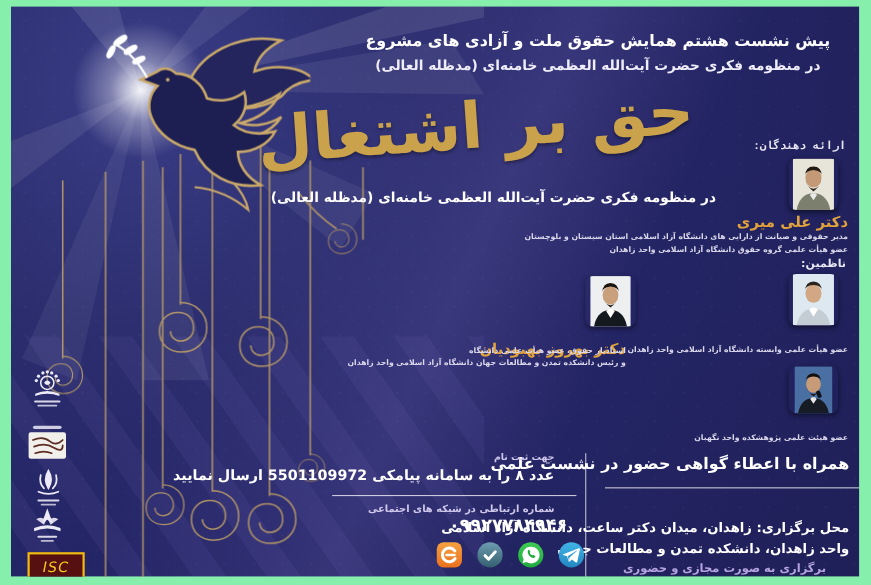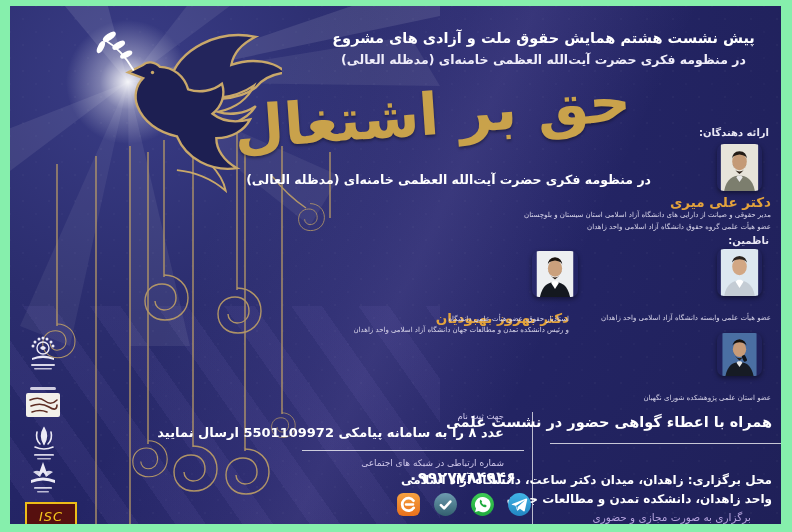--- a/index.html
+++ b/index.html
@@ -12,21 +12,21 @@
   .pattern{position:absolute;inset:0;opacity:.55;pointer-events:none;
     background-image:
       radial-gradient(circle, rgba(255,255,255,0.05) 1px, transparent 1.6px),
       radial-gradient(circle, rgba(255,255,255,0.035) 1px, transparent 1.6px);
     background-size:26px 26px, 26px 26px;
     background-position:0 0, 13px 13px;}
   .sheen{position:absolute;left:0;top:300px;width:430px;height:226px;pointer-events:none;
     background:repeating-linear-gradient(55deg, transparent 0 30px, rgba(160,140,230,0.07) 30px 55px);}
   svg{display:block;}
   .abs{position:absolute;}
-  .fa{direction:rtl;white-space:nowrap;color:#fff;}
+  .fa{direction:rtl;white-space:nowrap;color:#fff;font-weight:bold;}
   .ctr{text-align:center;}
   
   .hdr1{right:10px;top:24px;width:455px;font-size:14.5px;font-weight:bold;}
   .hdr2{right:10px;top:46px;width:455px;font-size:12.5px;font-weight:bold;color:#efedf9;}
   .title{right:150px;top:72px;width:330px;font-size:58px;font-weight:bold;color:#c9a24b;
     transform:rotate(-4deg);transform-origin:center;text-shadow:0 2px 3px rgba(0,0,0,0.35);}
   .subtitle{right:130px;top:166px;width:330px;font-size:12.5px;font-weight:bold;}
   
   .lbl{right:12px;font-size:10px;font-weight:bold;color:#e9e7f4;}
   .pname{right:10px;font-size:13.5px;font-weight:bold;color:#e3a33c;}
@@ -126,21 +126,21 @@
         <ellipse cx="67" cy="33" rx="6" ry="2.2" transform="rotate(-62 67 33)"></ellipse>
       </g>
     </svg>
 
     <div class="abs fa ctr hdr1">پیش نشست هشتم همایش حقوق ملت و آزادی های مشروع</div>
     <div class="abs fa ctr hdr2">در منظومه فکری حضرت آیت‌الله العظمی خامنه‌ای (مدظله العالی)</div>
 
     <div class="abs fa ctr title">حق بر اشتغال</div>
     <div class="abs fa ctr subtitle">در منظومه فکری حضرت آیت‌الله العظمی خامنه‌ای (مدظله العالی)</div>
 
-    <div class="abs fa lbl" style="top:121px;">ارائه دهندگان:</div>
+    <div class="abs fa lbl" style="top:121px;font-family:Liberation Mono, monospace;">ارائه دهندگان:</div>
 
     <div class="abs photo" style="left:707px;top:138px;width:45px;height:47px;">
       <svg viewBox="0 0 46 58">
         <rect width="46" height="58" fill="#e7e4da"></rect>
         <path d="M4,58 C7,43 15,39 23,39 C31,39 39,43 42,58 Z" fill="#7c7e6e"></path>
         <path d="M19,41 L23,47 L27,41 L25,39 L21,39 Z" fill="#e9e9e9"></path>
         <ellipse cx="23" cy="22" rx="9" ry="10.5" fill="#c49a76"></ellipse>
         <path d="M13.5,20 Q14,9 23,9 Q32,9 32.5,20 Q32.5,14 23,13 Q13.5,14 13.5,20 Z" fill="#221b15"></path>
         <path d="M14.5,24 Q16,34 23,34 Q30,34 31.5,24 Q31,31 23,37 Q15,31 14.5,24 Z" fill="#33281f"></path>
       </svg>
@@ -166,21 +166,21 @@
       <svg viewBox="0 0 46 58">
         <rect width="46" height="58" fill="#4a6fa3"></rect>
         <path d="M4,58 C7,43 15,39 23,39 C31,39 39,43 42,58 Z" fill="#161b24"></path>
         <path d="M19,40 L23,46 L27,40 L25,38 L21,38 Z" fill="#e8e8e8"></path>
         <ellipse cx="23" cy="22" rx="9" ry="10.5" fill="#c79b78"></ellipse>
         <path d="M13.5,19 Q14,9 23,8.5 Q32,9 32.5,19 Q32.5,13 23,12.5 Q13.5,13 13.5,19 Z" fill="#15100c"></path>
         <path d="M14.5,24 Q16,34 23,34 Q30,34 31.5,24 Q31,31 23,37 Q15,31 14.5,24 Z" fill="#241a12"></path>
         <rect x="27" y="30" width="5" height="9" rx="2" transform="rotate(-24 29 34)" fill="#10131a"></rect>
       </svg>
     </div>
-    <div class="abs fa pdesc" style="top:388px;">عضو استان علمی پژوهشکده شورای نگهبان</div>
+    <div class="abs fa pdesc" style="top:388px;">عضو هیئت علمی پژوهشکده واحد نگهبان</div>
 
     <div class="abs photo" style="left:522px;top:245px;width:46px;height:46px;">
       <svg viewBox="0 0 46 58">
         <rect width="46" height="58" fill="#edeff1"></rect>
         <path d="M4,58 C7,43 15,39 23,39 C31,39 39,43 42,58 Z" fill="#14181f"></path>
         <path d="M18,40 L23,48 L28,40 L25,38 L21,38 Z" fill="#ffffff"></path>
         <ellipse cx="23" cy="22" rx="9" ry="10.5" fill="#caa07c"></ellipse>
         <path d="M13.5,19 Q14,8.5 23,8 Q32,8.5 32.5,19 Q32.5,13 23,12 Q13.5,13 13.5,19 Z" fill="#1a130e"></path>
         <path d="M14.5,24 Q16,33 23,33.5 Q30,33 31.5,24 Q31,30 23,36 Q15,30 14.5,24 Z" fill="#2b2017"></path>
       </svg>

